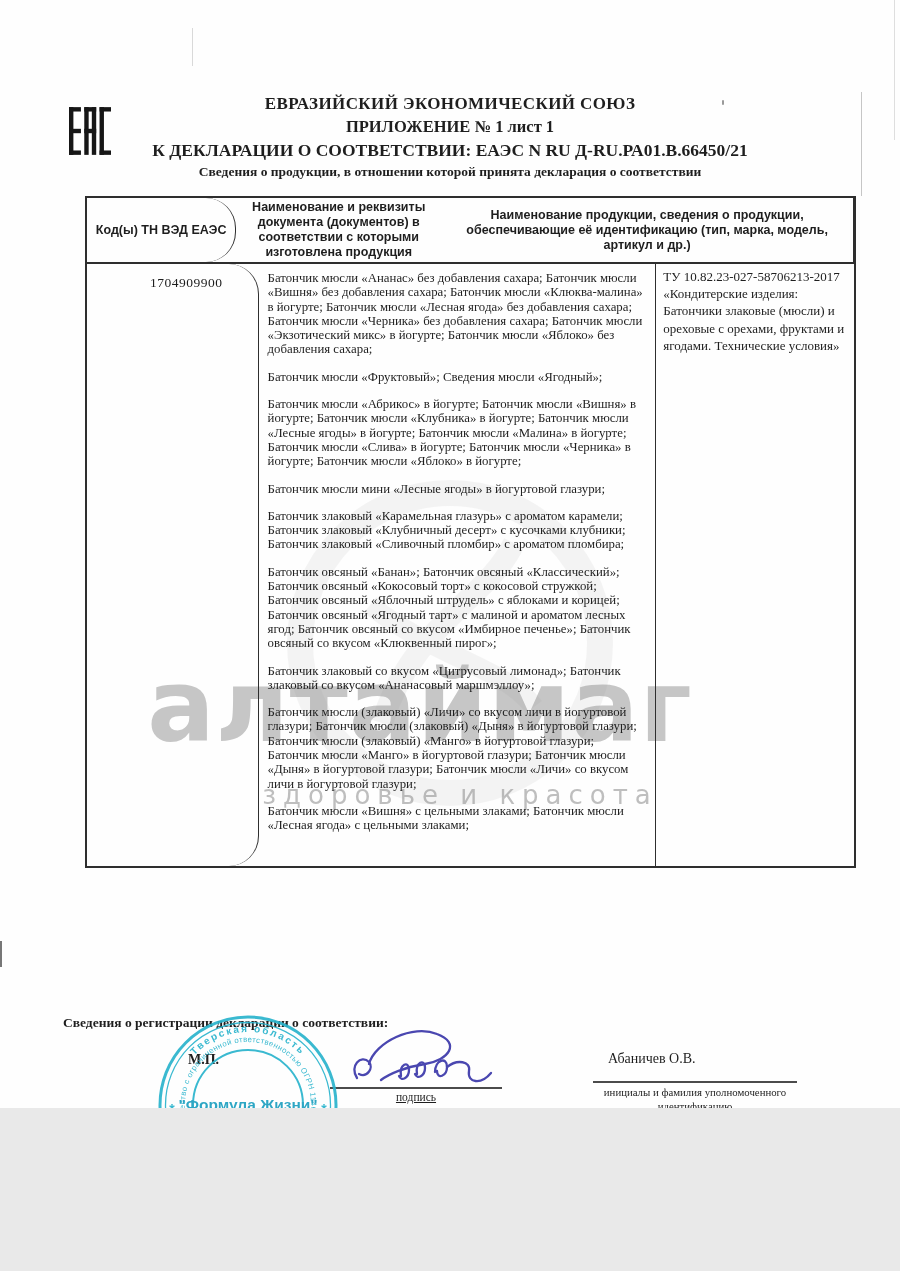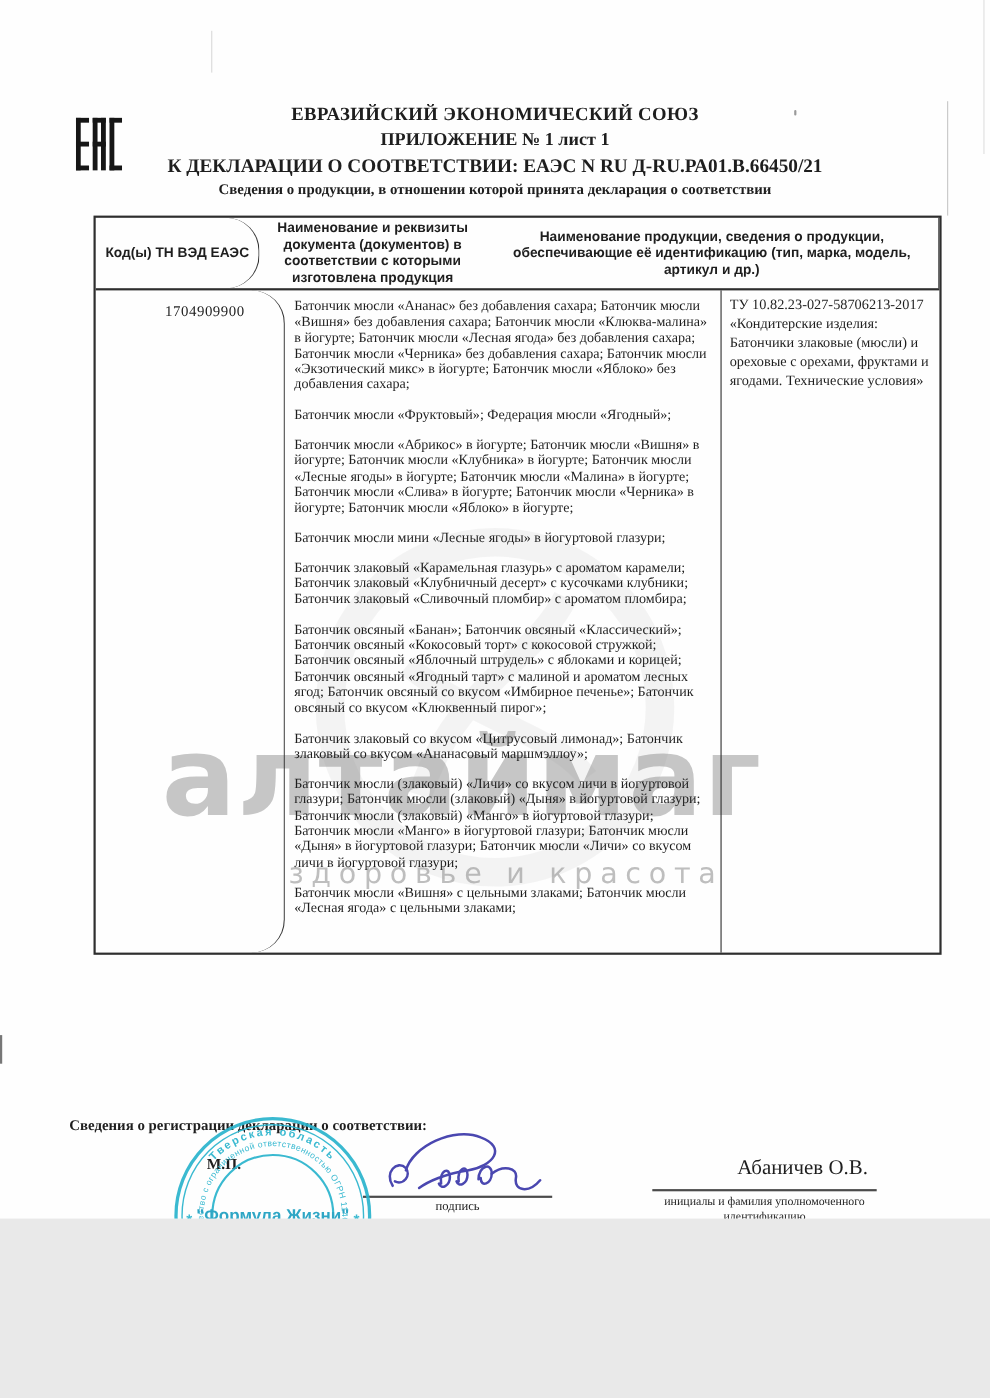--- a/index.html
+++ b/index.html
@@ -47,22 +47,22 @@
     font-family:"DejaVu Sans","Liberation Sans",sans-serif;
     font-size:26px;color:#a9a9a9;opacity:.75;letter-spacing:7px;
   }
   .wm-emblem{position:absolute;left:262px;top:455px;z-index:1;opacity:.09;}
   
   .reg-title{position:absolute;left:63px;top:1015px;font-size:13.5px;font-weight:bold;z-index:2;}
   .mp{position:absolute;left:188px;top:1052px;font-size:14px;font-weight:bold;z-index:2;}
   .stamp{position:absolute;left:148px;top:1005px;z-index:4;opacity:.92;}
   .signature{position:absolute;left:345px;top:1028px;z-index:5;}
   .sig-line{position:absolute;left:330px;top:1087px;width:172px;height:1.5px;background:#4b4b4b;z-index:3;}
-  .sig-label{position:absolute;left:330px;top:1091px;width:172px;text-align:center;font-size:11.5px;z-index:3;}
-  .rep-name{position:absolute;left:584px;top:1051px;width:205px;text-align:right;font-size:19px;z-index:2;}
+  .sig-label{position:absolute;left:330px;top:1091px;width:172px;text-align:center;font-size:11.5px;z-index:3;text-decoration:underline;}
+  .rep-name{position:absolute;left:608px;top:1051px;width:205px;text-align:left;font-size:14px;z-index:2;}
   .rep-line{position:absolute;left:593px;top:1081px;width:204px;height:1.5px;background:#4b4b4b;z-index:2;}
   .rep-label{position:absolute;left:558px;top:1086px;width:274px;text-align:center;font-size:10.8px;line-height:13.5px;z-index:2;}
   
   .art{position:absolute;z-index:0;}
   .a1{left:861px;top:92px;width:1px;height:104px;background:#c6c6c6;}
   .a2{left:894px;top:0;width:1px;height:140px;background:#dedede;}
   .a3{left:192px;top:28px;width:1px;height:38px;background:#d9d9d9;}
   .a4{left:722px;top:100px;width:2px;height:5px;background:#9a9a9a;border-radius:1px;}
   .a5{left:0;top:941px;width:2px;height:26px;background:#777;}
   .a6{left:0;top:1248px;width:2px;height:14px;background:#999;}
@@ -115,21 +115,21 @@
   <div class="doc-table">
     <div class="thead">
       <div class="cell c1 hcell">Код(ы) ТН ВЭД ЕАЭС</div>
       <div class="cell c3 hcell">Наименование и реквизиты документа (документов) в соответствии с которыми изготовлена продукция</div>
       <div class="cell c2 hcell">Наименование продукции, сведения о продукции, обеспечивающие её идентификацию (тип, марка, модель, артикул и др.)</div>
     </div>
     <div class="tbody">
       <div class="cell c1 code-cell">1704909900</div>
       <div class="cell c2 products-cell">
           <p>Батончик мюсли «Ананас» без добавления сахара; Батончик мюсли «Вишня» без добавления сахара; Батончик мюсли «Клюква-малина» в йогурте; Батончик мюсли «Лесная ягода» без добавления сахара; Батончик мюсли «Черника» без добавления сахара; Батончик мюсли «Экзотический микс» в йогурте; Батончик мюсли «Яблоко» без добавления сахара;</p>
-          <p>Батончик мюсли «Фруктовый»; Федерация мюсли «Ягодный»;</p>
+          <p>Батончик мюсли «Фруктовый»; Сведения мюсли «Ягодный»;</p>
           <p>Батончик мюсли «Абрикос» в йогурте; Батончик мюсли «Вишня» в йогурте; Батончик мюсли «Клубника» в йогурте; Батончик мюсли «Лесные ягоды» в йогурте; Батончик мюсли «Малина» в йогурте; Батончик мюсли «Слива» в йогурте; Батончик мюсли «Черника» в йогурте; Батончик мюсли «Яблоко» в йогурте;</p>
           <p>Батончик мюсли мини «Лесные ягоды» в йогуртовой глазури;</p>
           <p>Батончик злаковый «Карамельная глазурь» с ароматом карамели; Батончик злаковый «Клубничный десерт» с кусочками клубники; Батончик злаковый «Сливочный пломбир» с ароматом пломбира;</p>
           <p>Батончик овсяный «Банан»; Батончик овсяный «Классический»; Батончик овсяный «Кокосовый торт» с кокосовой стружкой; Батончик овсяный «Яблочный штрудель» с яблоками и корицей; Батончик овсяный «Ягодный тарт» с малиной и ароматом лесных ягод; Батончик овсяный со вкусом «Имбирное печенье»; Батончик овсяный со вкусом «Клюквенный пирог»;</p>
           <p>Батончик злаковый со вкусом «Цитрусовый лимонад»; Батончик злаковый со вкусом «Ананасовый маршмэллоу»;</p>
           <p>Батончик мюсли (злаковый) «Личи» со вкусом личи в йогуртовой глазури; Батончик мюсли (злаковый) «Дыня» в йогуртовой глазури; Батончик мюсли (злаковый) «Манго» в йогуртовой глазури; Батончик мюсли «Манго» в йогуртовой глазури; Батончик мюсли «Дыня» в йогуртовой глазури; Батончик мюсли «Личи» со вкусом личи в йогуртовой глазури;</p>
           <p>Батончик мюсли «Вишня» с цельными злаками; Батончик мюсли «Лесная ягода» с цельными злаками;</p>
         </div>
       <div class="cell c3 doc-cell">ТУ 10.82.23-027-58706213-2017 «Кондитерские изделия: Батончики злаковые (мюсли) и ореховые с орехами, фруктами и ягодами. Технические условия»</div>
     </div>

